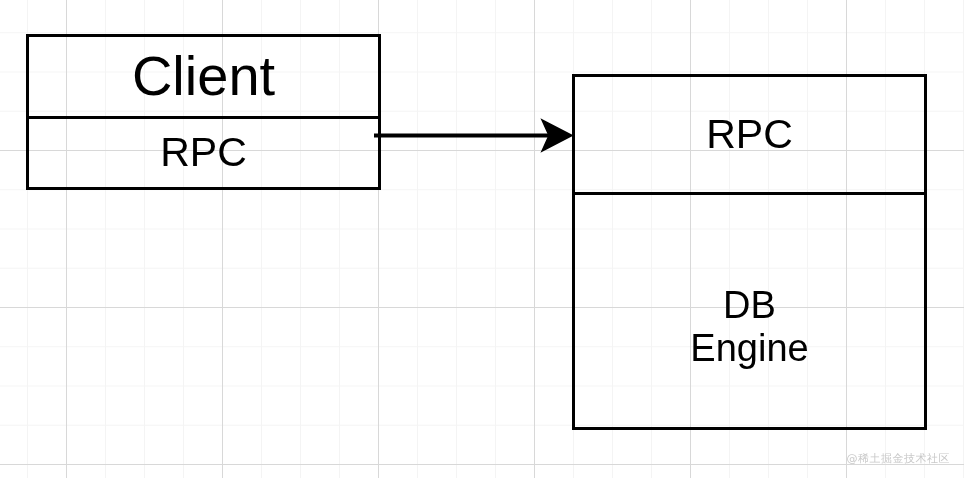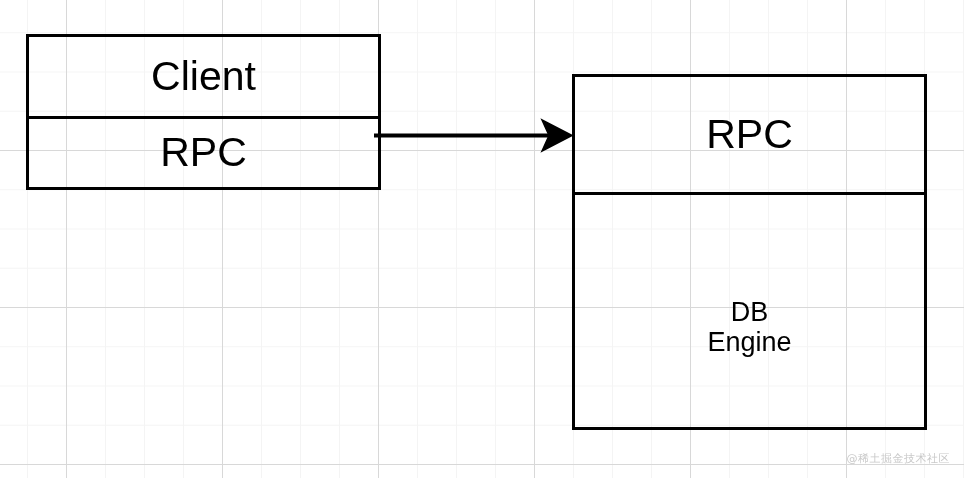--- a/index.html
+++ b/index.html
@@ -61,41 +61,41 @@
 
   
   #client-node {
     left: 26px;
     top: 34px;
     width: 355px;
     height: 156px;
   }
   #client-title-cell {
     height: 84px;
-    font-size: 41px;
+    font-size: 56px;
   }
   #client-rpc-cell {
     height: 69px;
     font-size: 41px;
   }
 
   
   #server-node {
     left: 572px;
     top: 74px;
     width: 355px;
     height: 356px;
   }
   #server-rpc-cell {
     height: 118px;
     font-size: 41px;
   }
   #server-db-cell {
     flex: 1;
-    font-size: 27px;
+    font-size: 38px;
     margin-top: 32px;
   }
 
   
   #rpc-arrow {
     position: absolute;
     left: 374px;
     top: 112px;
     width: 206px;
     height: 48px;

